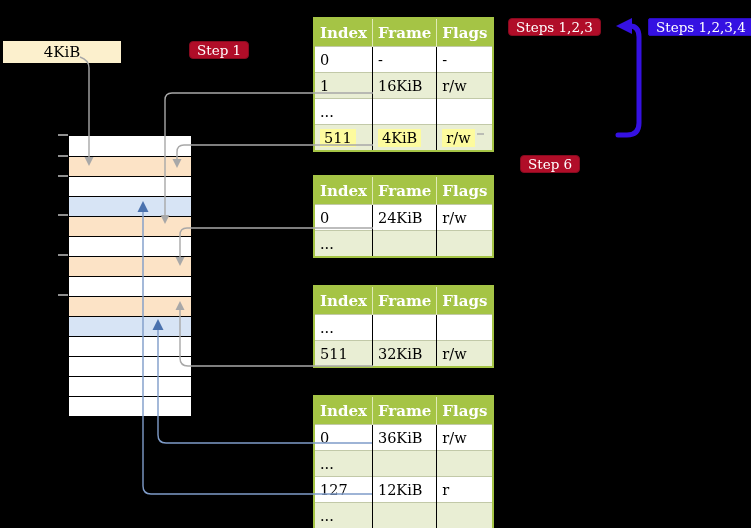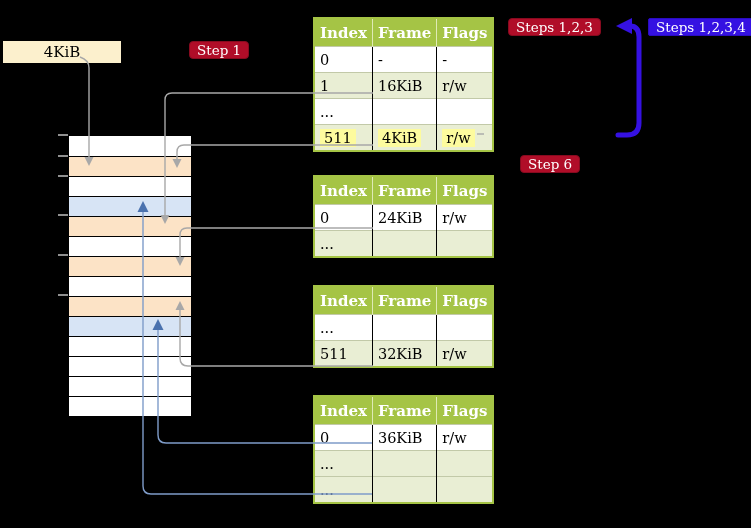--- a/index.html
+++ b/index.html
@@ -174,20 +174,25 @@
     <tbody>
       <tr>
         <td><span>0</span></td>
         <td><span>36KiB</span></td>
         <td><span>r/w</span></td>
       </tr>
       <tr class="alt">
         <td><span>...</span></td>
         <td><span></span></td>
         <td><span></span></td>
+      </tr>
+      <tr>
+        <td><span>127</span></td>
+        <td><span>12KiB</span></td>
+        <td><span>r</span></td>
       </tr>
       <tr class="alt">
         <td><span>...</span></td>
         <td><span></span></td>
         <td><span></span></td>
       </tr>
     </tbody>
   </table>
 
   <svg class="overlay" width="751" height="528" viewBox="0 0 751 528">

